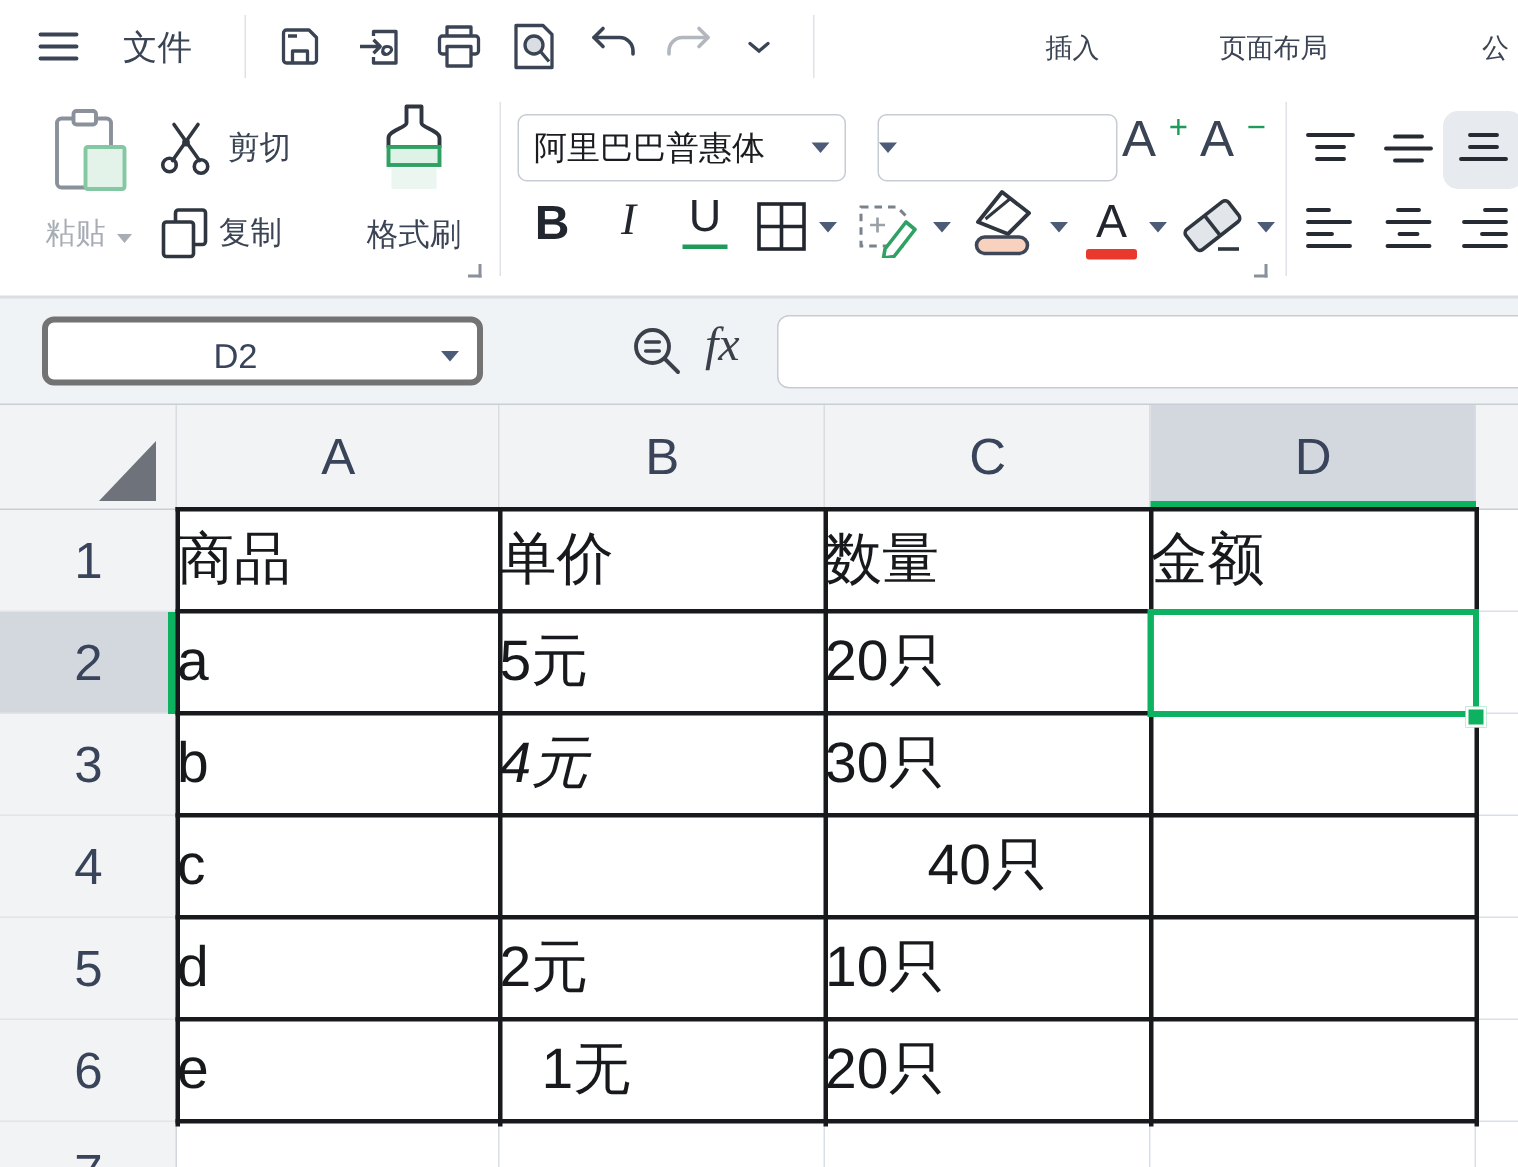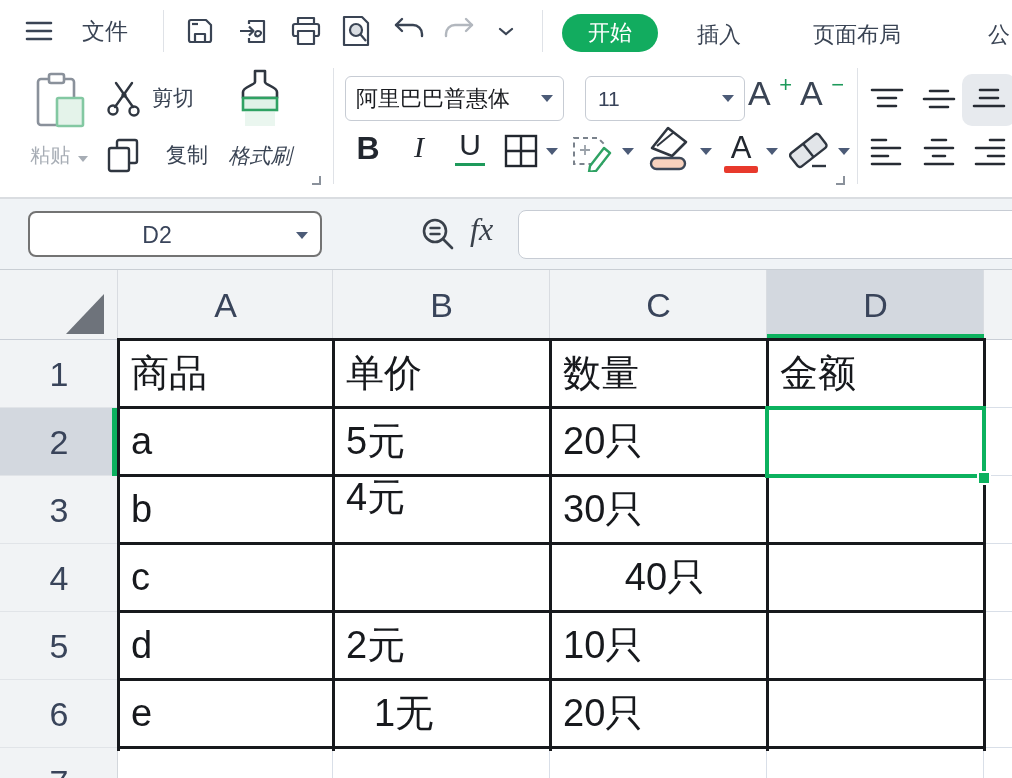--- a/index.html
+++ b/index.html
@@ -6,56 +6,56 @@
   html,body { width:1012px; height:778px; overflow:hidden; background:#fff;
     font-family:"Liberation Sans","DejaVu Sans",sans-serif; color:#3A4454; }
   #app { position:relative; width:1012px; height:778px; overflow:hidden; background:#fff; }
   .abs { position:absolute; }
 
   
   #topbar { position:absolute; left:0; top:0; width:1012px; height:60px; background:#fff; }
   .vdiv { position:absolute; width:1px; background:#DFE2E7; }
   .qbtn { position:absolute; top:14px; width:34px; height:34px; display:flex; align-items:center; justify-content:center; cursor:pointer; }
   .file-label { position:absolute; left:82px; top:16px; font-size:23px; color:#3A4454; }
-  .tab { position:absolute; top:20px; font-size:22px; color:#3A4454; white-space:nowrap; cursor:pointer; }
+  .tab { position:absolute; top:20px; font-size:18px; color:#3A4454; white-space:nowrap; cursor:pointer; }
   .tab-pill { position:absolute; left:562px; top:14px; height:38px; padding:0 26px; background:#12AC5F; border-radius:19px;
     color:#fff; font-size:22px; display:flex; align-items:center; cursor:pointer; }
 
   
   #ribbon { position:absolute; left:0; top:60px; width:1012px; height:138px; background:#fff; border-bottom:1px solid #DADDE1; }
   .rlabel { font-size:21px; color:#3A4454; white-space:nowrap; }
   .rlabel-gray { font-size:20px; color:#A7ADB5; white-space:nowrap; }
   .caret { display:inline-block; width:0; height:0; border-left:6px solid transparent; border-right:6px solid transparent; border-top:7px solid #4C5B77; }
   .caret-gray { border-top-color:#A7ADB5; }
   .corner-mark { position:absolute; width:9px; height:9px; border-right:2px solid #8A919B; border-bottom:2px solid #8A919B; }
   .selbox { position:absolute; background:#fff; border:1px solid #C7CCD4; border-radius:6px; display:flex; align-items:center; cursor:pointer; }
   .alignico { position:absolute; width:42px; height:32px; display:flex; align-items:center; justify-content:center; cursor:pointer; }
 
   
   #formula-row { position:absolute; left:0; top:198px; width:1012px; height:72px; background:#F0F3F6;
     border-top:1px solid #DADDE1; border-bottom:1px solid #C9CED4; }
   #name-box { position:absolute; left:28px; top:12px; width:294px; height:46px; background:#fff;
-    border:2px solid #737373; border-radius:8px; cursor:pointer; }
+    border:4px solid #737373; border-radius:8px; cursor:pointer; }
   #name-box .val { position:absolute; left:0; right:36px; top:0; bottom:0; text-align:center; line-height:44px; font-size:23px; color:#39445A; }
   #formula-input { position:absolute; left:518px; top:11px; width:510px; height:49px; background:#fff;
     border:1px solid #C7CCD4; border-radius:8px; font-size:24px; padding:0 12px; color:#1A1C20; outline:none; }
 
   
   #sheet { position:absolute; left:0; top:270px; width:1012px; height:508px; background:#fff; }
   .chead { position:absolute; top:0; height:70px; background:#F1F3F5; text-align:center; line-height:70px;
     font-size:34px; color:#39445A; cursor:pointer; }
   .chead-sel { background:#D3D8DF; }
   .rhead { position:absolute; left:0; width:118px; background:#F1F3F5; text-align:center;
     font-size:34px; color:#39445A; line-height:68px; cursor:pointer; }
   .rhead-sel { background:#D3D8DF; }
   .gridline-v { position:absolute; width:1px; background:#D9DCE1; }
   .gridline-h { position:absolute; height:1px; background:#D9DFE8; }
   .blk-v { position:absolute; width:3px; background:#17191D; }
   .blk-h { position:absolute; height:3px; background:#17191D; }
-  .cell { position:absolute; height:68px; line-height:66px; font-size:38px; color:#17191D; padding-left:13px;
+  .cell { position:absolute; height:68px; line-height:66px; font-size:38px; color:#17191D; 
     white-space:nowrap; overflow:hidden; cursor:cell; }
   #sel-border { position:absolute; left:765px; top:136px; width:221px; height:72px; border:4px solid #0CB25F; }
   #fill-handle { position:absolute; left:977px; top:201px; width:14px; height:14px; background:#0CB25F; border:2px solid #fff; cursor:crosshair; }
   #dhead-bar { position:absolute; left:767px; top:64px; width:217px; height:6px; background:#0CB25F; }
   #rhead2-bar { position:absolute; left:112px; top:138px; width:7px; height:68px; background:#0CB25F; }
   #select-all-tri { position:absolute; left:66px; top:24px; width:0; height:0;
     border-left:38px solid transparent; border-bottom:40px solid #6E737B; cursor:pointer; }
   svg { display:block; }
 </style>
 </head>
@@ -112,23 +112,20 @@
           <path d="M30 9H13a9 9 0 0 0-9 9v2"></path>
         </svg>
     </div>
     <div class="qbtn" style="left:492px;width:28px;">
       <svg width="18" height="12" viewBox="0 0 18 12" fill="none" stroke="#3A4454" stroke-width="2.2" stroke-linecap="round">
           <path d="M3 4l6 5 6-5"></path>
         </svg>
     </div>
     <div class="vdiv" style="left:542px;top:10px;height:42px;"></div>
 
-    <div class="tab-pill">
-      <span>开始</span>
-    </div>
     <div class="tab" style="left:697px;">插入</div>
     <div class="tab" style="left:813px;">页面布局</div>
     <div class="tab" style="left:988px;">公</div>
   </div>
 
   <div id="ribbon">
 
     <div class="abs" style="left:18px;top:6px;width:82px;cursor:pointer;">
       <svg width="60" height="66" viewBox="0 0 60 66" style="margin:4px auto 0;">
         <rect x="9" y="9" width="36" height="46" rx="3" fill="none" stroke="#8A919B" stroke-width="2.6"></rect>
@@ -144,48 +141,47 @@
     <div class="abs" style="left:104px;top:18px;display:flex;align-items:center;gap:8px;cursor:pointer;">
       <svg width="40" height="40" viewBox="0 0 40 40" fill="none" stroke="#2F3640" stroke-width="2.4" stroke-linecap="round">
         <path d="M12 5l17 24M28 5 11 29"></path>
           <circle cx="9" cy="32" r="4.5"></circle>
           <circle cx="30" cy="33" r="4.5"></circle>
           <circle cx="20" cy="17" r="1.4" fill="#2F3640"></circle>
       </svg>
       <span class="rlabel">剪切</span>
     </div>
 
-    <div class="abs" style="left:104px;top:76px;display:flex;align-items:center;gap:24px;cursor:pointer;">
+    <div class="abs" style="left:104px;top:76px;display:flex;align-items:center;gap:4px;cursor:pointer;">
       <svg width="38" height="38" viewBox="0 0 38 38" fill="none" stroke="#2F3640" stroke-width="2.4">
         <rect x="13" y="4" width="20" height="23" rx="2"></rect>
           <rect x="5" y="12" width="20" height="23" rx="2" fill="#fff"></rect>
       </svg>
       <span class="rlabel">复制</span>
     </div>
 
-    <div class="abs" style="left:212px;top:6px;width:96px;cursor:pointer;font-style:italic;">
+    <div class="abs" style="left:228px;top:6px;width:96px;cursor:pointer;">
       <svg width="56" height="70" viewBox="0 0 56 70" style="margin:2px auto 0;">
         <path d="M23 3h10v11c0 3 12 5 12 10v6H11v-6c0-5 12-7 12-10z" fill="none" stroke="#2F3640" stroke-width="2.6" stroke-linejoin="round"></path>
         <rect x="11" y="30" width="34" height="12" fill="#DFF2E7" stroke="#2FA263" stroke-width="2.6"></rect>
         <rect x="13" y="44" width="30" height="14" fill="#EAF6EF"></rect>
       </svg>
       <div style="text-align:center;margin-top:4px;">
         <span class="rlabel">格式刷</span>
       </div>
     </div>
 
     <div class="corner-mark" style="left:312px;top:116px;"></div>
     <div class="vdiv" style="left:333px;top:8px;height:116px;"></div>
 
     <div class="selbox" style="left:345px;top:16px;width:219px;height:45px;">
       <span style="flex:1;padding-left:10px;font-size:22px;color:#1A1C20;white-space:nowrap;overflow:hidden;">阿里巴巴普惠体</span>
       <span class="caret" style="margin-right:10px;"></span>
     </div>
     <div class="selbox" style="left:585px;top:16px;width:160px;height:45px;">
-      <span style="flex:1;padding-left:12px;font-size:21px;color:#39445A;">11</span>
       <span class="caret" style="margin-right:10px;"></span>
     </div>
 
     <div class="abs" style="left:748px;top:14px;width:44px;height:48px;cursor:pointer;">
       <span style="font-size:34px;font-weight:300;color:#3A4454;">A</span>
       <span style="position:absolute;right:0;top:-2px;font-size:22px;color:#1E9A5B;">+</span>
     </div>
     <div class="abs" style="left:800px;top:14px;width:44px;height:48px;cursor:pointer;">
       <span style="font-size:34px;font-weight:300;color:#3A4454;">A</span>
       <span style="position:absolute;right:0;top:-2px;font-size:22px;color:#1E9A5B;">−</span>
@@ -343,21 +339,21 @@
     <div class="cell" style="left:333px;top:70px;width:217px;">单价</div>
     <div class="cell" style="left:550px;top:70px;width:217px;">数量</div>
     <div class="cell" style="left:767px;top:70px;width:217px;">金额</div>
 
     <div class="cell" style="left:118px;top:138px;width:215px;">a</div>
     <div class="cell" style="left:333px;top:138px;width:217px;">5元</div>
     <div class="cell" style="left:550px;top:138px;width:217px;">20只</div>
     <div class="cell" style="left:767px;top:138px;width:217px;"></div>
 
     <div class="cell" style="left:118px;top:206px;width:215px;">b</div>
-    <div class="cell" style="left:333px;top:194px;width:217px;">4元</div>
+    <div class="cell" style="left:333px;top:206px;width:217px;font-style:italic;">4元</div>
     <div class="cell" style="left:550px;top:206px;width:217px;">30只</div>
     <div class="cell" style="left:767px;top:206px;width:217px;"></div>
 
     <div class="cell" style="left:118px;top:274px;width:215px;">c</div>
     <div class="cell" style="left:550px;top:274px;width:217px;text-align:center;">40只</div>
     <div class="cell" style="left:767px;top:274px;width:217px;"></div>
 
     <div class="cell" style="left:118px;top:342px;width:215px;">d</div>
     <div class="cell" style="left:333px;top:342px;width:217px;">2元</div>
     <div class="cell" style="left:550px;top:342px;width:217px;">10只</div>

